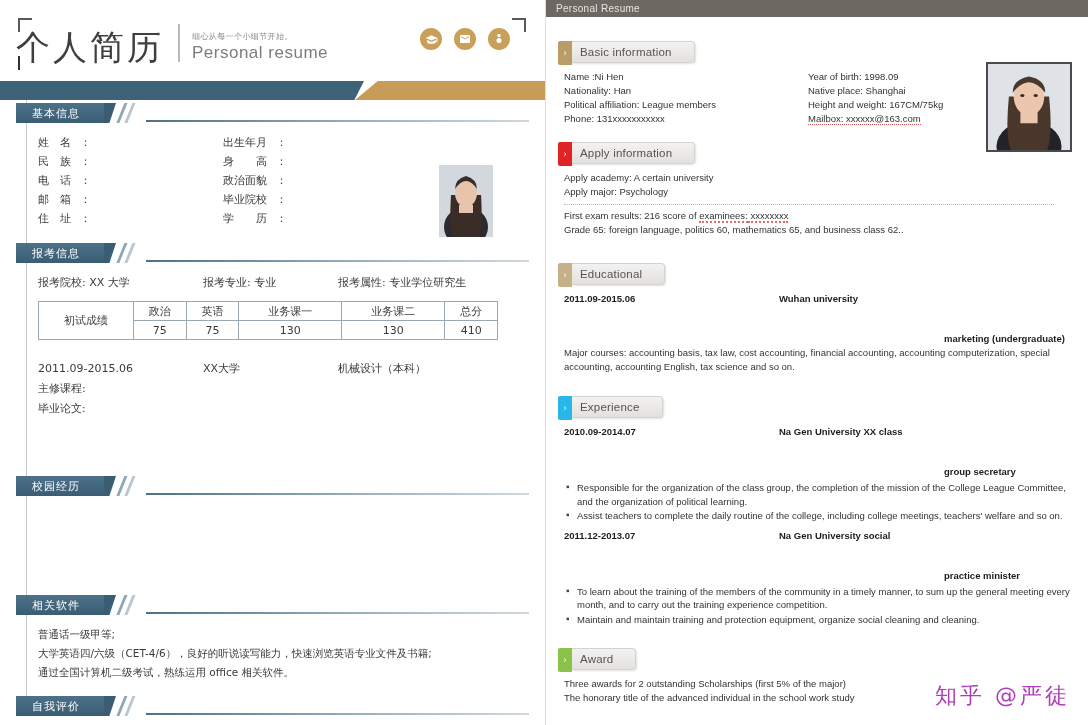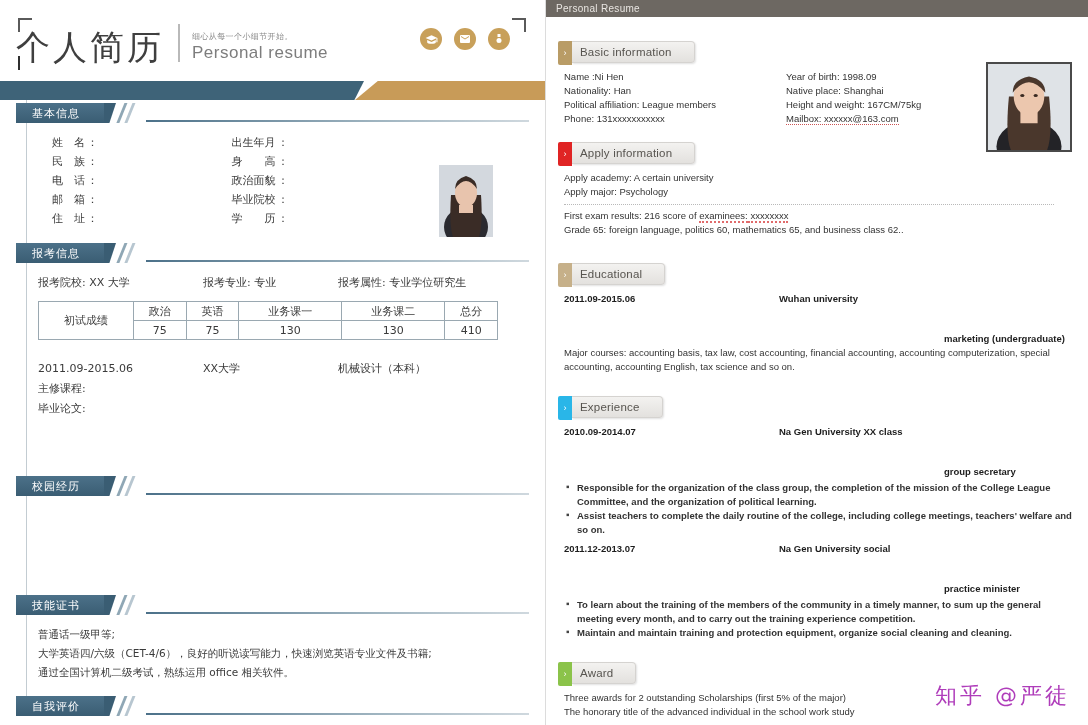--- a/index.html
+++ b/index.html
@@ -91,21 +91,21 @@
   .sec-rule {
     position: absolute; left: 130px; right: 0; top: 17px; height: 2px;
     background: linear-gradient(90deg,#4c7189 0%, #9fb4c0 60%, #cfd8de 100%);
   }
   .sec-body { padding: 10px 0 0 22px; }
 
   .kv-grid { display: flex; position: relative; }
   .kv-col { width: 185px; }
   .kv-row { display: flex; font-size: 11px; color: #3a3a3a; line-height: 19px;
             font-family: "DejaVu Sans", sans-serif; }
-  .kv-key { width: 74px; display: flex; justify-content: center; }
+  .kv-key { width: 74px; display: flex; justify-content: flex-start; gap: 7px; }
   .kv-key span { letter-spacing: 0; }
   .kv-colon { margin-left: 2px; }
 
   .photo-box {
     position: absolute; right: 36px; top: 32px;
     width: 54px; height: 72px; overflow: hidden; background: #cfd5dc;
   }
   .photo-box .ph { width: 100%; height: 100%; }
 
   .line-row { font-size: 11px; color: #3a3a3a; line-height: 20px;
@@ -159,36 +159,36 @@
     font-size: 11.5px; color: #57544f; letter-spacing: .2px;
     margin-left: 14px;
   }
   .r-badge .tabcolor {
     position: absolute; left: -14px; top: -1px; width: 14px; height: 24px;
     border-radius: 2px 0 0 2px;
     display: flex; align-items: center; justify-content: center;
     color: #fff; font-size: 9px;
   }
   .r-text { font-size: 9.5px; color: #333333; line-height: 14px; margin-top: 7px; padding-left: 6px; }
-  .r-cols { display: flex; }
+  .r-cols { display: flex; gap: 22px; }
   .r-col { width: 222px; }
 
   .r-row3 { display: flex; font-size: 9.5px; font-weight: bold; color: #1d1d1d; }
   .r-r3a { width: 215px; }
   .r-r3b { width: 165px; }
   .r-r3c { flex: 1; margin-top: 40px; }
 
   .dot-sep { border-top: 1px dotted #b9b9b9; margin: 5px 0 4px 0; width: 490px; }
   .squiggle { border-bottom: 2px dotted #e06b6b; padding-bottom: 0px; }
   .red-underline { text-decoration: none; border-bottom: 1px dotted #cc5555; }
 
   ul.r-list { list-style: none; margin: 2px 0 0 0; padding: 0; }
   ul.r-list li {
     position: relative; padding-left: 13px; font-size: 9.5px;
-    color: #333; line-height: 13.5px; margin-bottom: 1px; font-weight: bold;
+    color: #333; line-height: 13.5px; margin-bottom: 1px;
   }
   ul.r-list li::before {
     content: "\25AA"; position: absolute; left: 2px; top: -1px; color: #444; font-size: 10px;
   }
 
   .watermark {
     position: absolute; right: 18px; bottom: 14px;
     font-size: 22px; color: #a21caf; letter-spacing: 3px;
     font-family: "DejaVu Sans", sans-serif; opacity: .85;
   }
@@ -389,21 +389,21 @@
           <div class="sec-slash">
               <i></i>
               <i></i>
             </div>
           <div class="sec-rule"></div>
         </div>
       </div>
 
       <div class="sec" style="top:595px;">
         <div class="sec-head">
-          <div class="sec-tab">技能证书</div>
+          <div class="sec-tab">相关软件</div>
           <div class="sec-slash">
               <i></i>
               <i></i>
             </div>
           <div class="sec-rule"></div>
         </div>
         <div class="sec-body">
           <div class="skill-line">普通话一级甲等;</div>
           <div class="skill-line">大学英语四/六级（CET-4/6），良好的听说读写能力，快速浏览英语专业文件及书籍;</div>
           <div class="skill-line">通过全国计算机二级考试，熟练运用 office 相关软件。</div>

